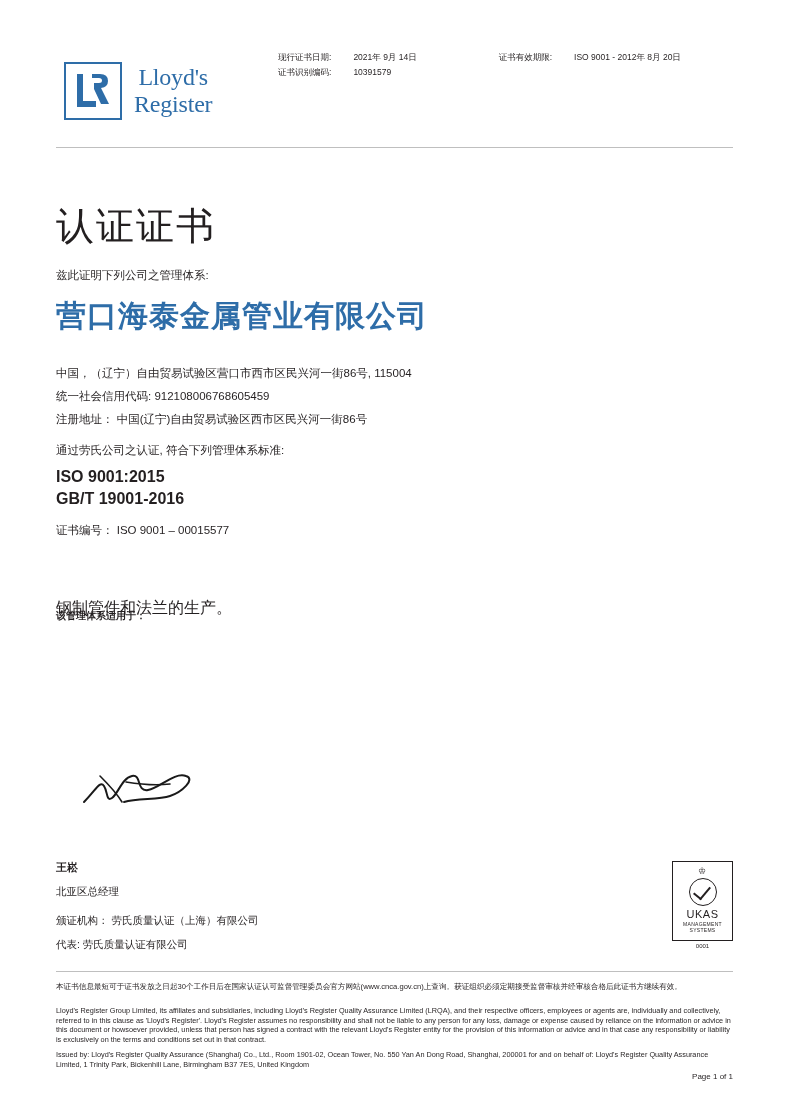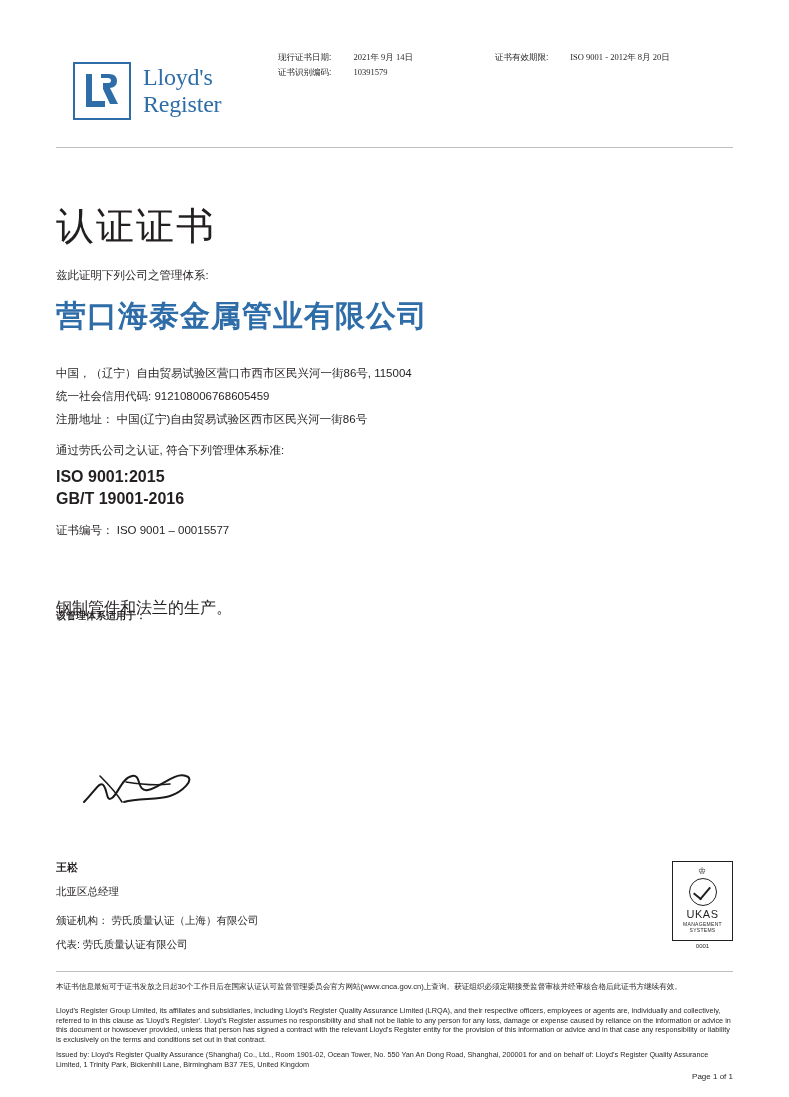--- a/index.html
+++ b/index.html
@@ -21,24 +21,25 @@
 
   
   .header {
     position: absolute;
     left: 0; top: 0;
     width: 789px;
     height: 145px;
   }
   .logo-wrap {
     position: absolute;
-    left: 73px;
+    left: 64px;
     top: 62px;
     display: flex;
     align-items: center;
+    text-align: center;
   }
   .logo-mark {
     width: 58px;
     height: 58px;
     border: 2px solid #2e6da8;
     box-sizing: border-box;
     position: relative;
     margin-right: 12px;
   }
   .logo-mark svg { display: block; }
@@ -54,21 +55,21 @@
     position: absolute;
     left: 278px;
     top: 50px;
     font-size: 8.5px;
     color: #231f20;
     line-height: 14.5px;
   }
   .meta table { border-collapse: collapse; }
   .meta td { padding: 0 0 0 0; vertical-align: top; white-space: nowrap; }
   .meta .lbl { padding-right: 22px; }
-  .meta .val { padding-right: 82px; font-family: Liberation Serif, serif; }
+  .meta .val { padding-right: 82px; }
 
   .rule {
     position: absolute;
     left: 56px;
     top: 147px;
     width: 677px;
     height: 1px;
     background: #bfbfbf;
   }
   .rule2 {

